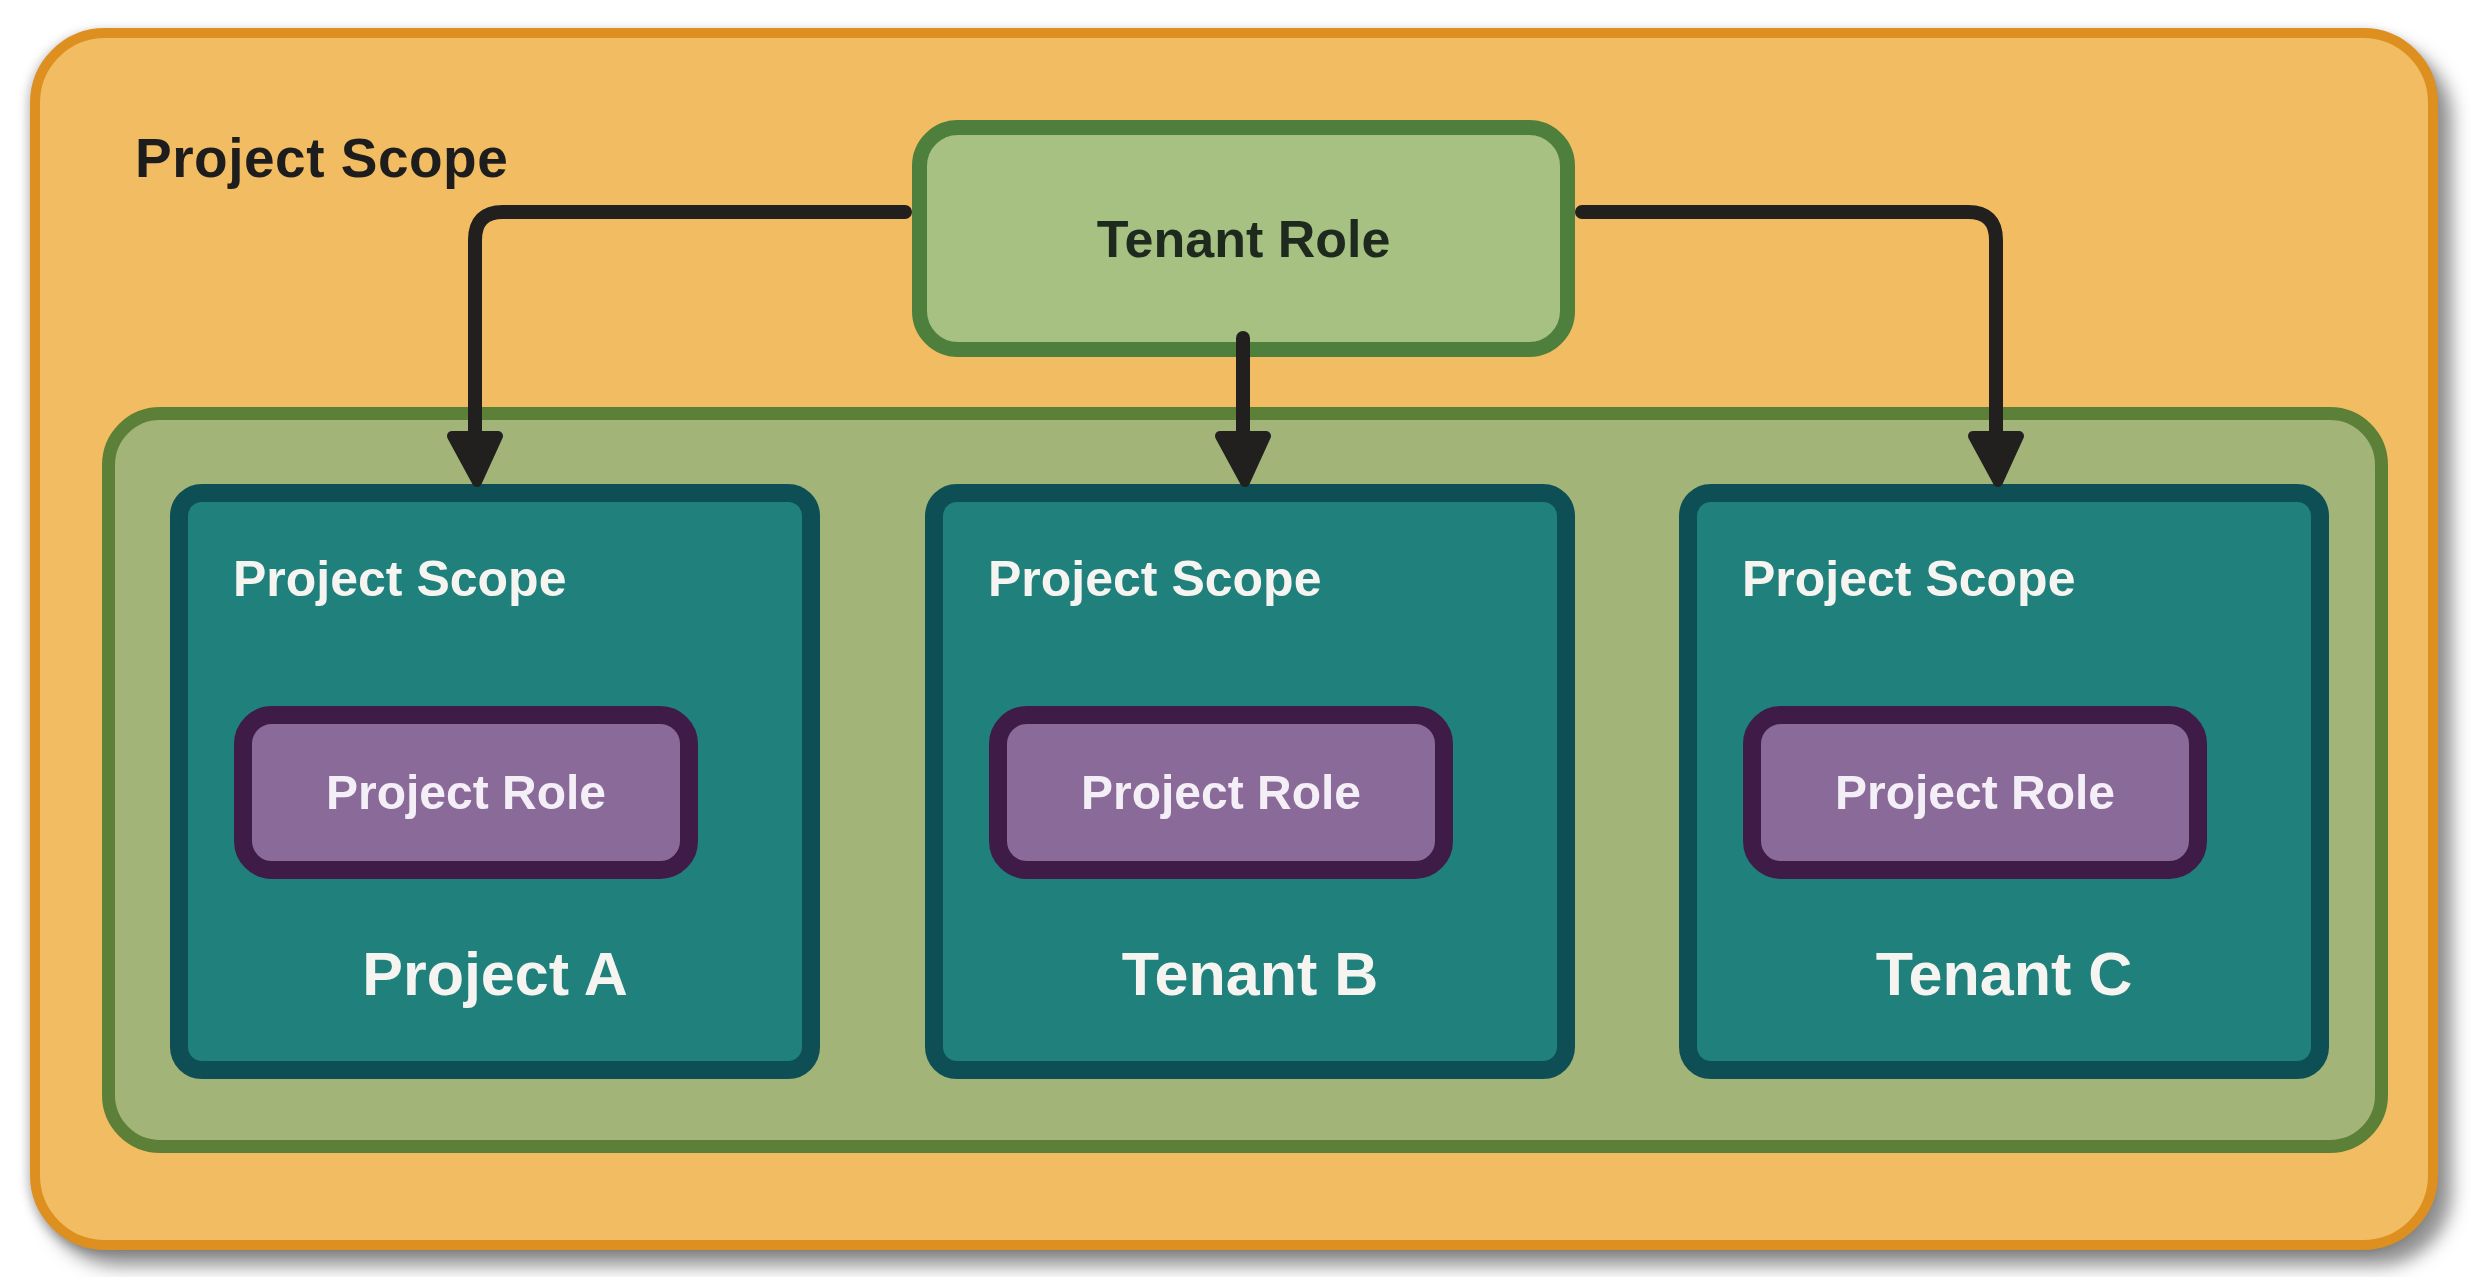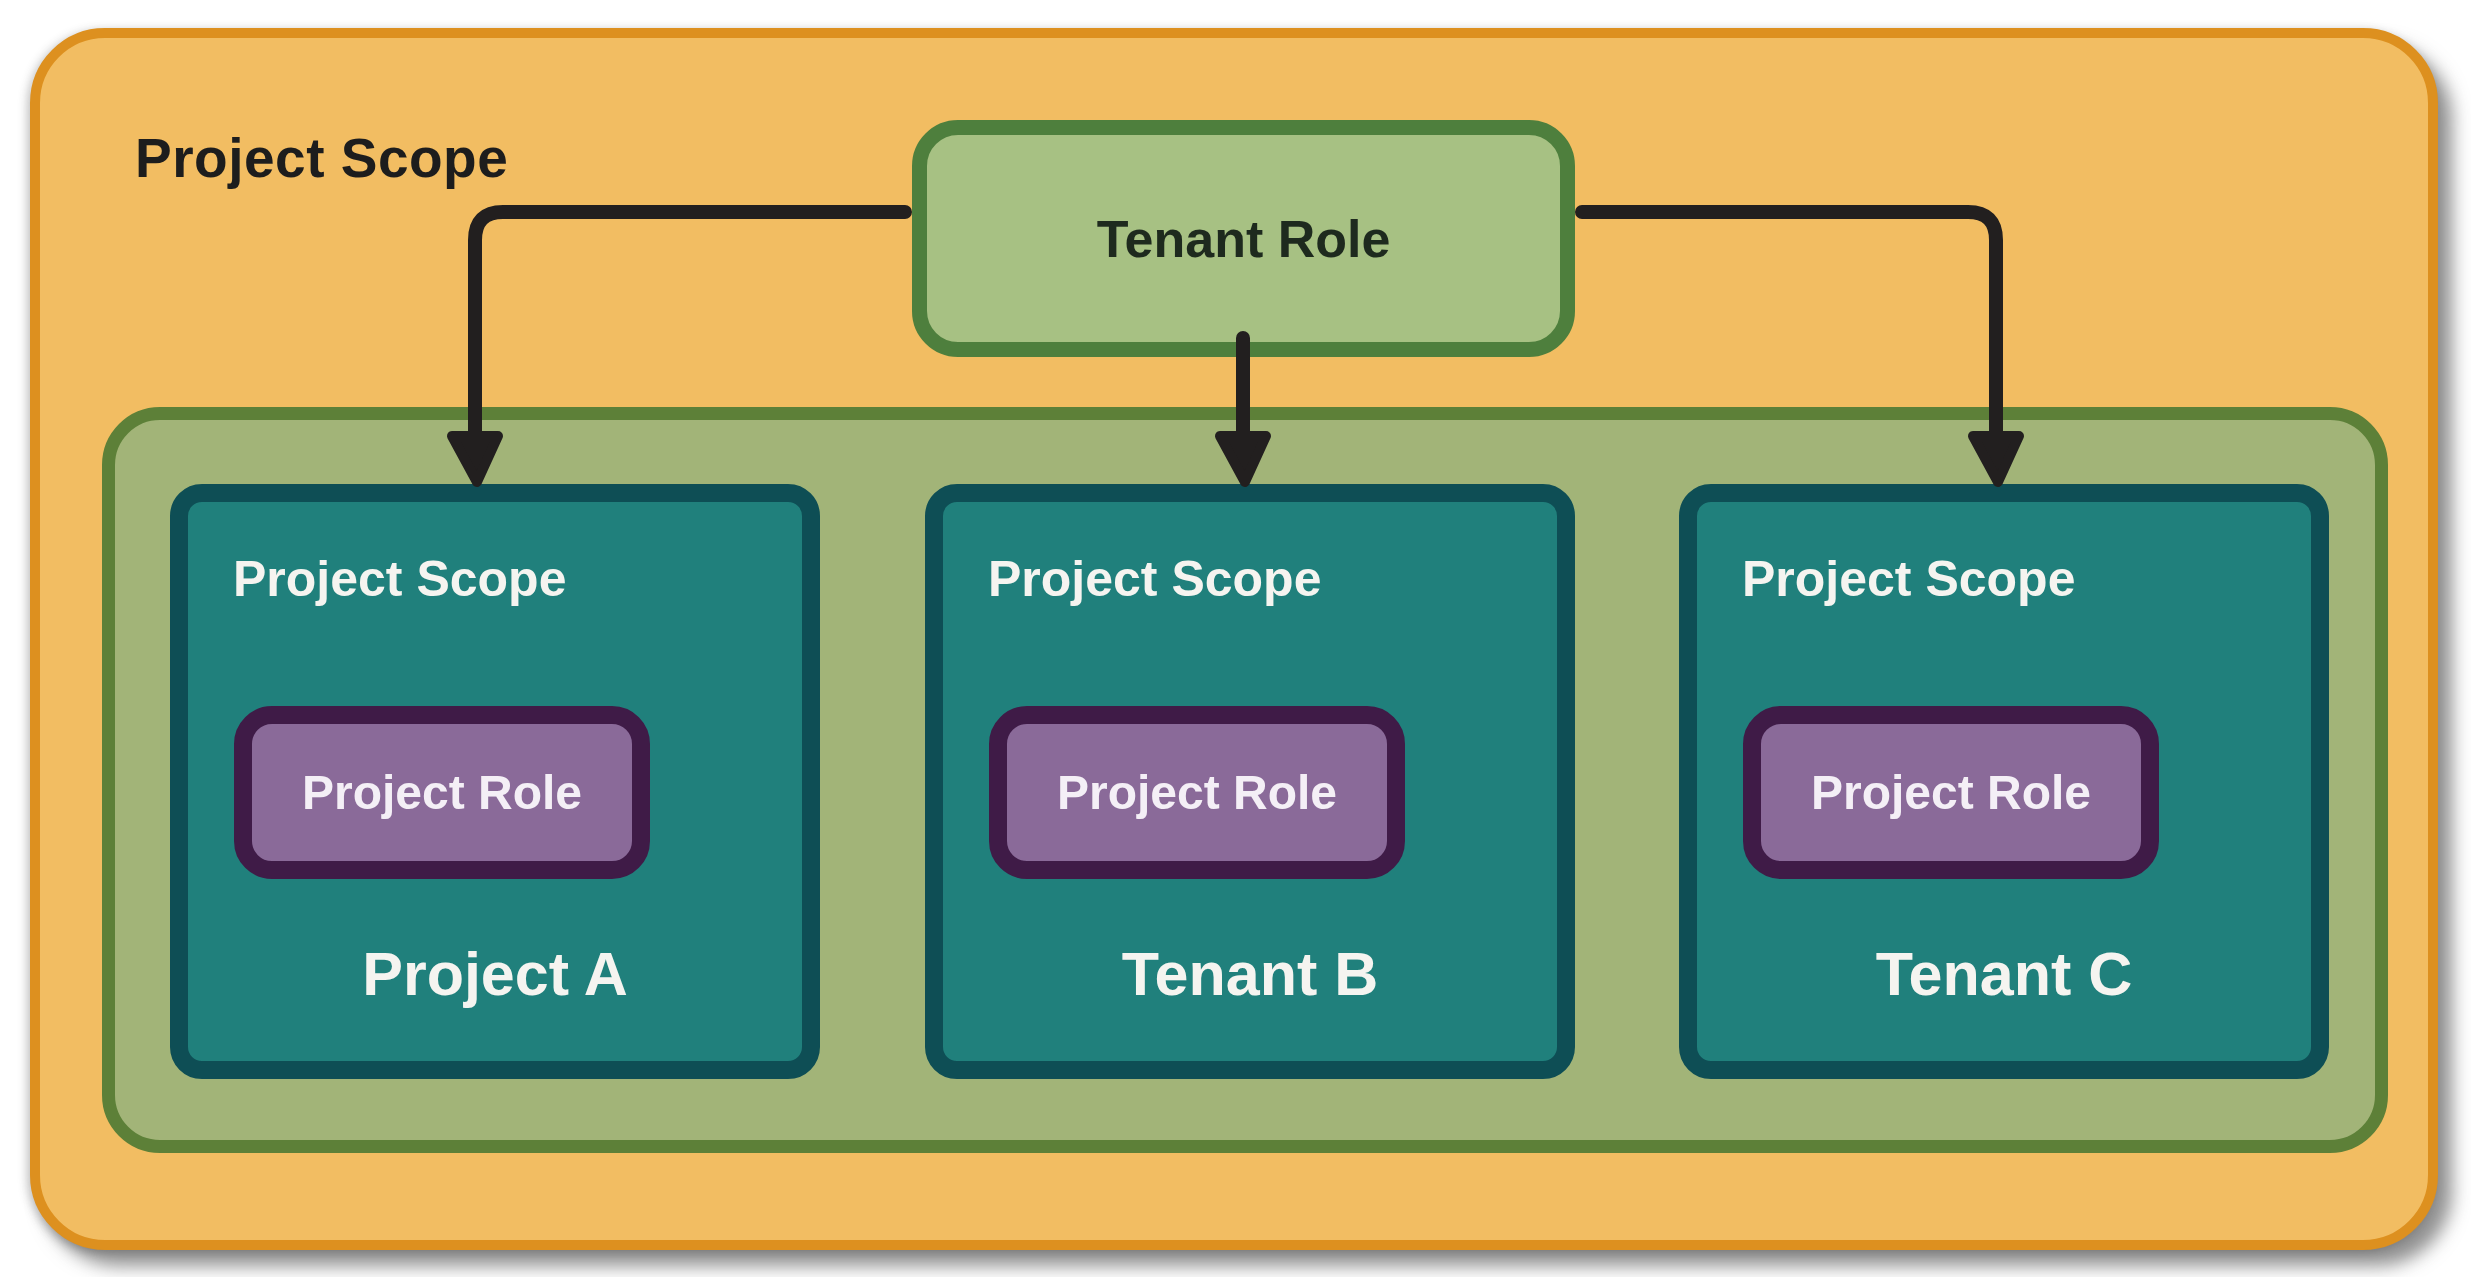--- a/index.html
+++ b/index.html
@@ -83,21 +83,21 @@
     left: 45px; top: 48px;
     font-size: 50px;
     font-weight: 600;
     color: #f5f4f0;
     white-space: nowrap;
   }
   
   .project-role {
     position: absolute;
     left: 46px; top: 204px;
-    width: 416px; height: 173px;
+    width: 464px; height: 173px;
     box-sizing: border-box;
     background: #8a6a99;
     border: 18px solid #3f1b47;
     border-radius: 38px;
     display: flex;
     align-items: center;
     justify-content: center;
   }
   .project-role-label {
     font-size: 48px;

